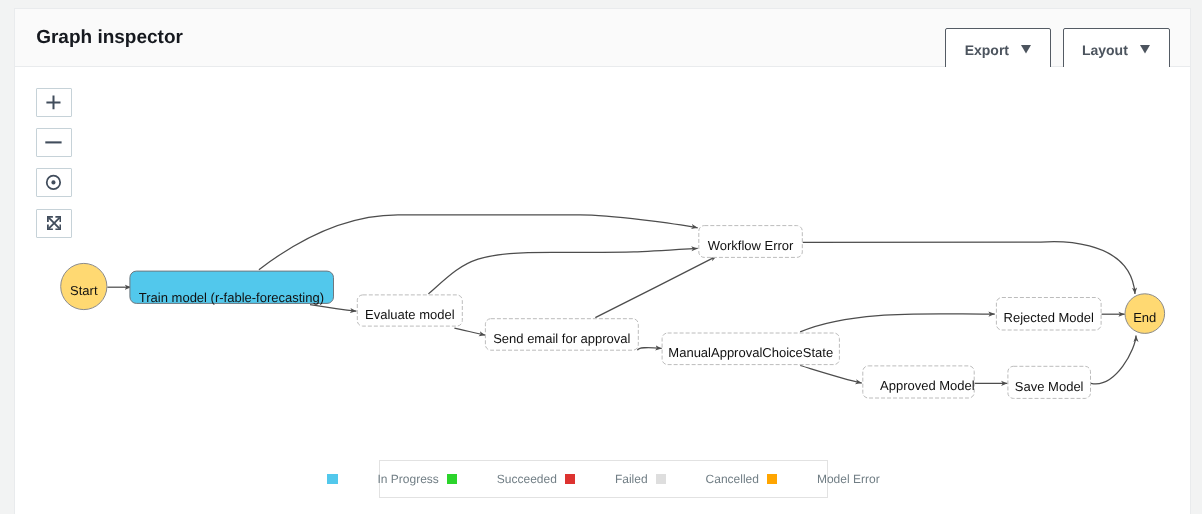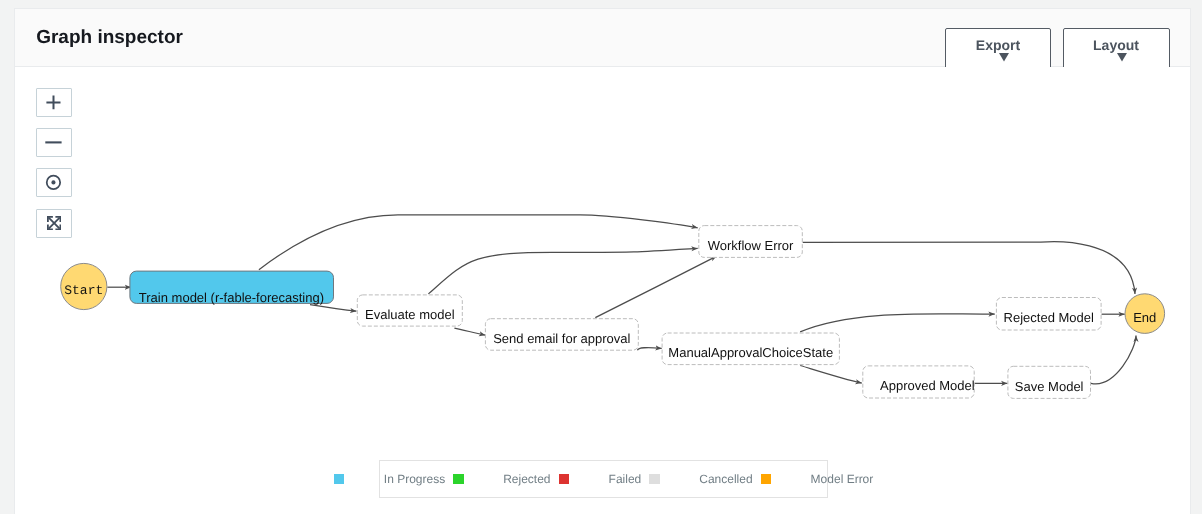--- a/index.html
+++ b/index.html
@@ -21,21 +21,21 @@
   }
   .hdr-title{
     position:absolute;left:21.2px;top:17.5px;
     font-size:19px;font-weight:700;color:#16191f;letter-spacing:0;line-height:22px;
   }
   .btn{
     position:absolute;top:19.2px;height:43px;
     border:1px solid #545b64;border-radius:2px;background:#fff;
     color:#4c545e;font-size:14px;font-weight:700;
     display:flex;align-items:center;justify-content:center;
-    box-sizing:border-box;cursor:pointer;flex-direction:column;
+    box-sizing:border-box;cursor:pointer;
   }
   .btn .caret{margin-left:12.3px;display:flex;align-items:center;}
   #btn-export{left:930px;width:106px;}
   #btn-layout{left:1047.5px;width:107px;text-align:center;}
 
   .canvas{position:absolute;left:0;top:58px;right:0;bottom:0;background:#fff;}
 
   .zbtn{
     position:absolute;left:20.6px;width:36.6px;height:29.1px;
     border:1px solid #c6d2d8;background:#fff;border-radius:1px;
@@ -61,21 +61,21 @@
 
   .node{
     position:absolute;display:flex;align-items:center;justify-content:center;
     box-sizing:border-box;font-size:13px;color:#111111;cursor:pointer;
     line-height:1;white-space:nowrap;padding-top:8px;
   }
   .node.task{background:transparent;}
   .node.active{background:transparent;}
   .node.circle{background:transparent;}
 
-  #n-start {left:45.7px; top:196.6px; width:46.2px; height:45.8px;font-family:Liberation Mono, monospace;}
+  #n-start {left:45.7px; top:196.6px; width:46.2px; height:45.8px;}
   #n-train {left:114.4px;top:210px; width:204.1px;height:32.8px;}
   #n-eval  {left:341.8px;top:227.4px; width:106.0px;height:32.2px;}
   #n-send  {left:469.9px;top:251.2px; width:153.9px;height:32.5px;justify-content:center;}
   #n-choice{left:646.6px;top:265.5px; width:178.3px;height:32.6px;}
   #n-wferr {left:683.3px;top:158.1px; width:104.5px;height:32.8px;}
   #n-appr  {left:847.3px;top:298.4px; width:112.4px;height:33.1px;justify-content:flex-end;}
   #n-save  {left:992.4px;top:298.8px; width: 83.6px;height:33.1px;}
   #n-rej   {left:980.9px;top:230.0px; width:105.7px;height:33.5px;}
   #n-end   {left:1109.9px;top:226.9px;width: 39.7px;height:39.4px;}
 </style>
@@ -203,21 +203,21 @@
       </svg>
     </div>
 
     <div class="legend">
       <div class="lg-item">
         <span class="lg-sw" id="sw0" style="background: rgb(82, 200, 236);"></span>
         <span class="lg-txt">In Progress</span>
       </div>
       <div class="lg-item">
         <span class="lg-sw" id="sw1" style="background: rgb(43, 212, 43);"></span>
-        <span class="lg-txt">Rejected</span>
+        <span class="lg-txt">Succeeded</span>
       </div>
       <div class="lg-item">
         <span class="lg-sw" id="sw2" style="background: rgb(221, 51, 48);"></span>
         <span class="lg-txt">Failed</span>
       </div>
       <div class="lg-item">
         <span class="lg-sw" id="sw3" style="background: rgb(222, 222, 222);"></span>
         <span class="lg-txt">Cancelled</span>
       </div>
       <div class="lg-item">

